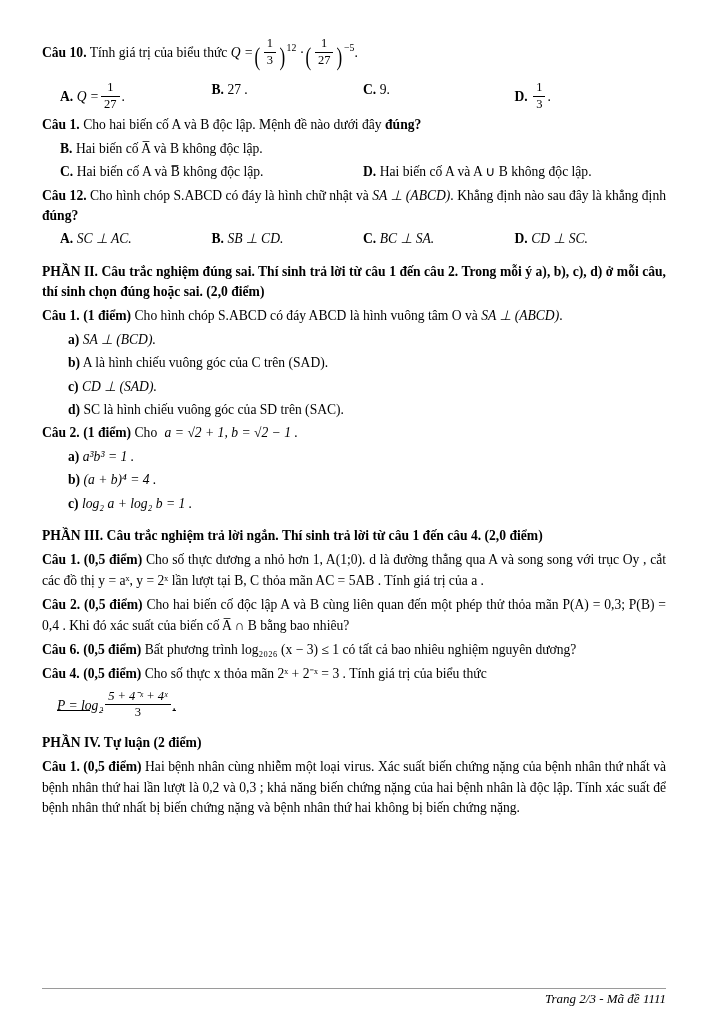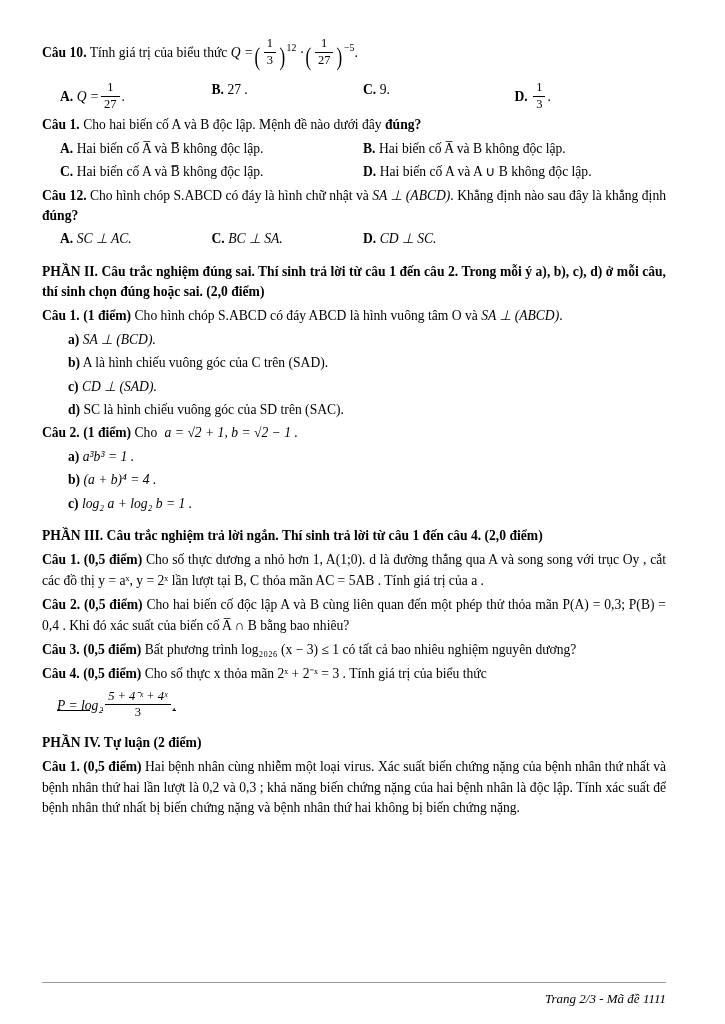--- a/index.html
+++ b/index.html
@@ -81,21 +81,20 @@
     vertical-align: -0.33em;
     font-weight: 300;
     transform: scaleX(0.66);
   }
   .footer {
     position: absolute;
     left: 42px;
     right: 42px;
     bottom: 16px;
     border-top: 1px solid #9a9a9a;
-    padding-top: 6px;
     text-align: right;
     font-style: italic;
     font-size: 13px;
   }
   .nowrap { white-space: nowrap; }
   .small-gap { margin-left: 4px; }
 </style>
 </head>
 <body>
 
@@ -131,24 +130,20 @@
   </div>
 
   <div class="q-block">
     <div class="q-line">
       <span class="b">Câu 1.</span>
       <span>Cho hai biến cố A và B độc lập. Mệnh đề nào dưới đây</span>
       <span class="b">đúng?</span>
     </div>
     <div class="opts-row two">
       <div>
-        <span class="opt-lbl">A.</span>
-        <span>Hai biến cố A̅ và B̅ không độc lập.</span>
-      </div>
-      <div>
         <span class="opt-lbl">B.</span>
         <span>Hai biến cố A̅ và B không độc lập.</span>
       </div>
     </div>
     <div class="opts-row two">
       <div>
         <span class="opt-lbl">C.</span>
         <span>Hai biến cố A và B̅ không độc lập.</span>
       </div>
       <div>
@@ -164,20 +159,24 @@
       <span>Cho hình chóp S.ABCD có đáy là hình chữ nhật và</span>
       <span class="mi">SA ⊥ (ABCD)</span><span>. Khẳng định nào sau đây là khẳng định</span>
       <span class="b">đúng?</span>
     </div>
     <div class="opts-row four">
       <div>
         <span class="opt-lbl">A.</span>
         <span class="mi">SC ⊥ AC.</span>
       </div>
       <div>
+        <span class="opt-lbl">B.</span>
+        <span class="mi">SB ⊥ CD.</span>
+      </div>
+      <div>
         <span class="opt-lbl">C.</span>
         <span class="mi">BC ⊥ SA.</span>
       </div>
       <div>
         <span class="opt-lbl">D.</span>
         <span class="mi">CD ⊥ SC.</span>
       </div>
     </div>
   </div>
 
@@ -233,21 +232,21 @@
     <span class="b">Câu 1. (0,5 điểm)</span>
     <span>Cho số thực dương a nhỏ hơn 1, A(1;0). d là đường thẳng qua A và song song với trục Oy , cắt các đồ thị y = aˣ, y = 2ˣ lần lượt tại B, C thỏa mãn AC = 5AB . Tính giá trị của a .</span>
   </div>
 
   <div class="para-just">
     <span class="b">Câu 2. (0,5 điểm)</span>
     <span>Cho hai biến cố độc lập A và B cùng liên quan đến một phép thử thỏa mãn P(A) = 0,3; P(B) = 0,4 . Khi đó xác suất của biến cố A̅ ∩ B bằng bao nhiêu?</span>
   </div>
 
   <div class="para-just">
-    <span class="b">Câu 3. (0,5 điểm)</span>
+    <span class="b">Câu 6. (0,5 điểm)</span>
     <span>Bất phương trình log₂₀₂₆ (x − 3) ≤ 1 có tất cả bao nhiêu nghiệm nguyên dương?</span>
   </div>
 
   <div class="para-just">
     <span class="b">Câu 4. (0,5 điểm)</span>
     <span>Cho số thực x thỏa mãn 2ˣ + 2⁻ˣ = 3 . Tính giá trị của biểu thức</span>
   </div>
   <div class="para">
     <span class="mi">P = log₂</span><span class="frac"><span class="num mi">5 + 4⁻ˣ + 4ˣ</span><span class="den">3</span></span><span>.</span>
   </div>

